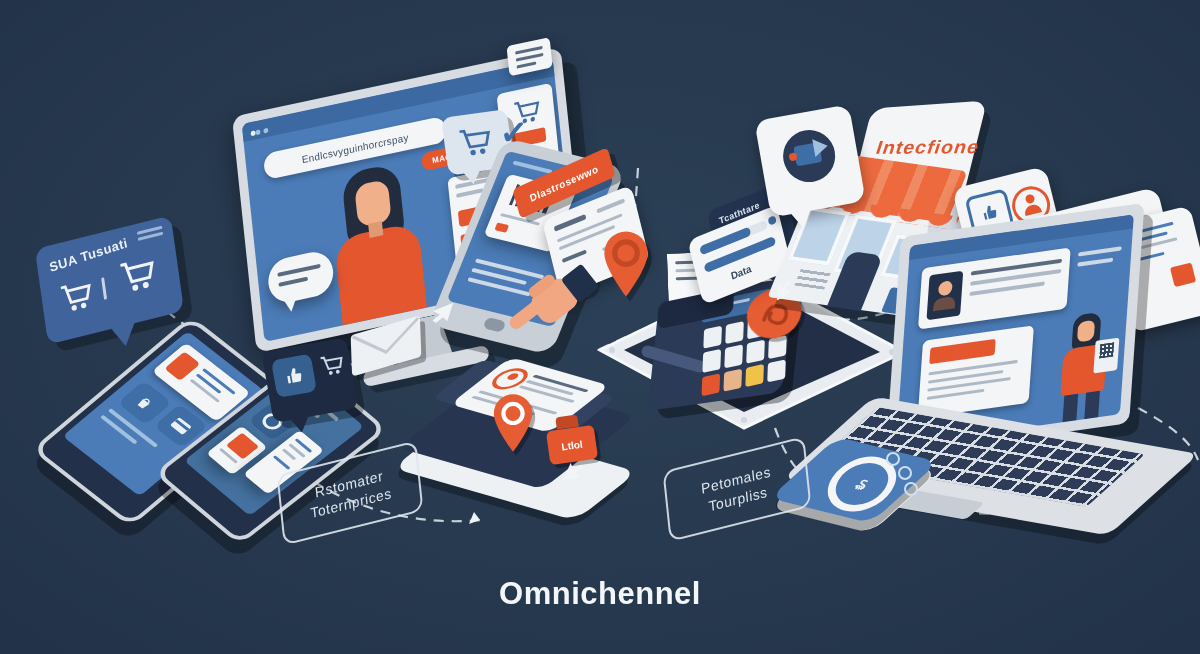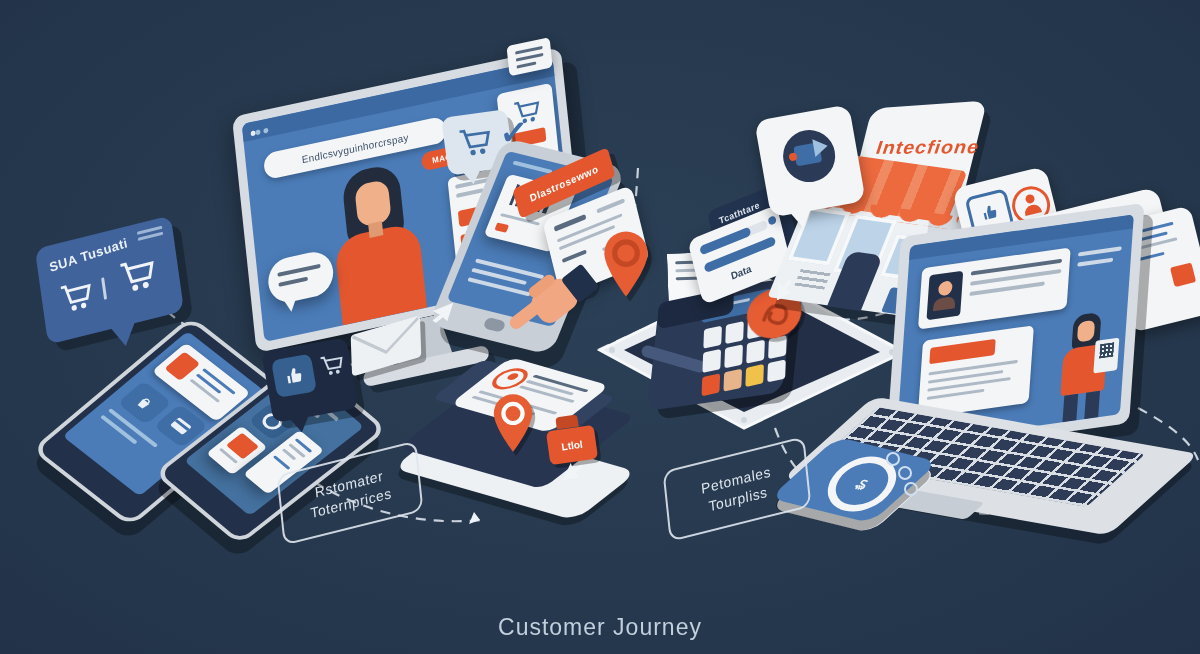--- a/index.html
+++ b/index.html
@@ -486,15 +486,15 @@
   <svg class="abs" width="26" height="26" viewBox="0 0 20 20" style="left:428px;top:298px;transform:rotate(18deg);">
     <path d="M3 19 L16 8 L10 7 L14 1 L11 0 L7 6 L3 4 Z" fill="#f2f5f8" transform="rotate(180 10 10)"></path>
   </svg>
   <svg class="abs" width="24" height="24" viewBox="0 0 20 20" style="left:560px;top:458px;">
     <path d="M3 1 L16 10 L10 11 L13 18 L10.5 19 L7.5 12 L3 15 Z" fill="#f2f5f8" transform="rotate(-100 10 10)"></path>
   </svg>
   <svg class="abs" width="24" height="24" viewBox="0 0 20 20" style="left:770px;top:276px;">
     <path d="M3 1 L16 10 L10 11 L13 18 L10.5 19 L7.5 12 L3 15 Z" fill="#f2f5f8" transform="rotate(-120 10 10)"></path>
   </svg>
 
-  <div class="abs footer-sub"><span>Customer Journey</span></div>
+  <div class="abs footer-title"><span>Omnichennel</span></div>
 
 </div>
 
 </body></html>

